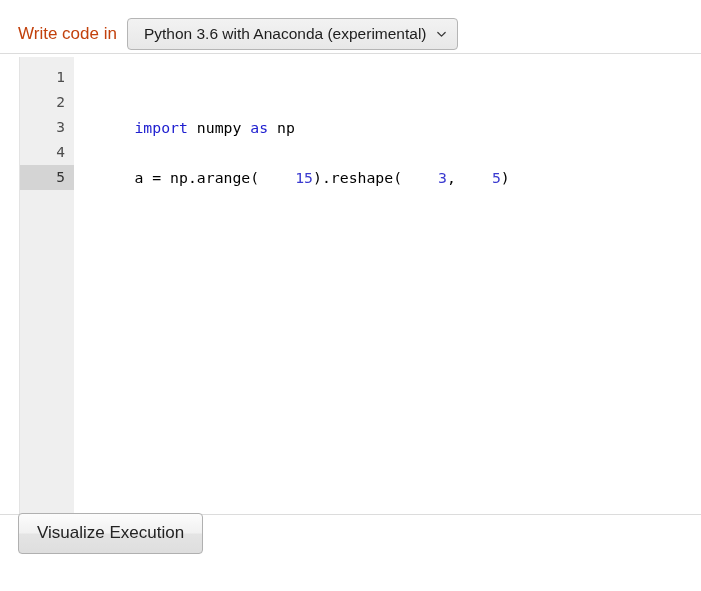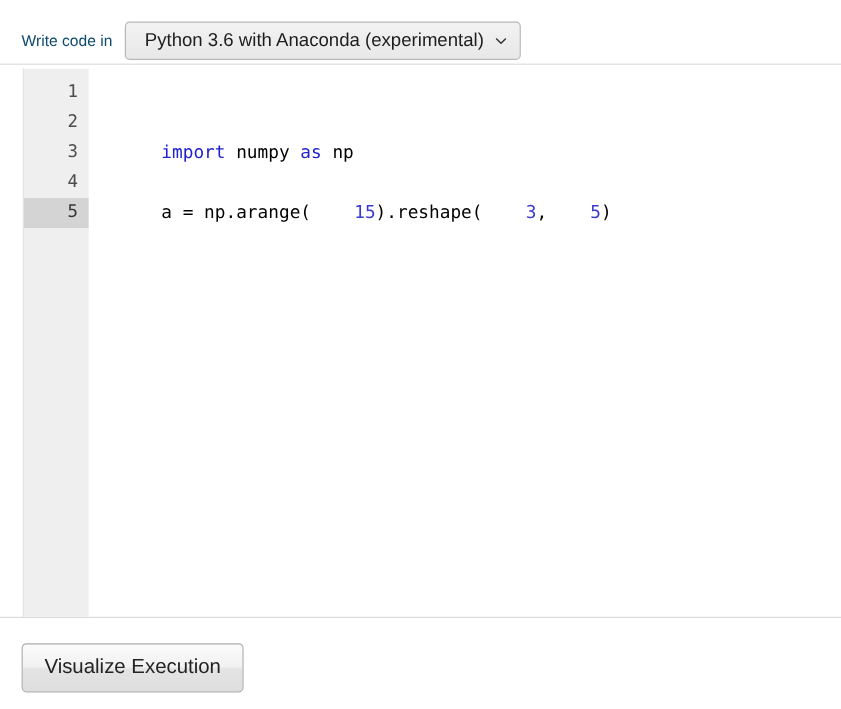--- a/index.html
+++ b/index.html
@@ -19,22 +19,22 @@
 
   
   .toolbar {
     display: flex;
     align-items: center;
     padding: 18px 0 0 18px;
     height: 32px;
     box-sizing: content-box;
   }
   .toolbar-label {
-    font-size: 13px;
-    color: #0c4a6e;
+    font-size: 17px;
+    color: #c2410c;
     line-height: 32px;
     margin-right: 10px;
     white-space: nowrap;
   }
   .lang-select {
     font-family: "Liberation Sans", sans-serif;
     font-size: 15.5px;
     color: #1d1d1d;
     background: linear-gradient(to bottom, #f2f2f2 0%, #e8e8e8 100%);
     border: 1px solid #b5b5b5;
@@ -143,21 +143,21 @@
     top: 514px;
     width: 701px;
     height: 1px;
     background: #dcdcdc;
   }
 
   
   .actions {
     position: absolute;
     left: 18px;
-    top: 536px;
+    top: 513px;
   }
   .viz-button {
     font-family: "Liberation Sans", sans-serif;
     font-size: 17px;
     color: #232323;
     background: linear-gradient(to bottom, #fcfcfc 0%, #f1f1f1 48%, #e4e4e4 52%, #dedede 100%);
     border: 1px solid #b0b0b0;
     border-radius: 4px;
     padding: 10px 18px;
     cursor: pointer;

